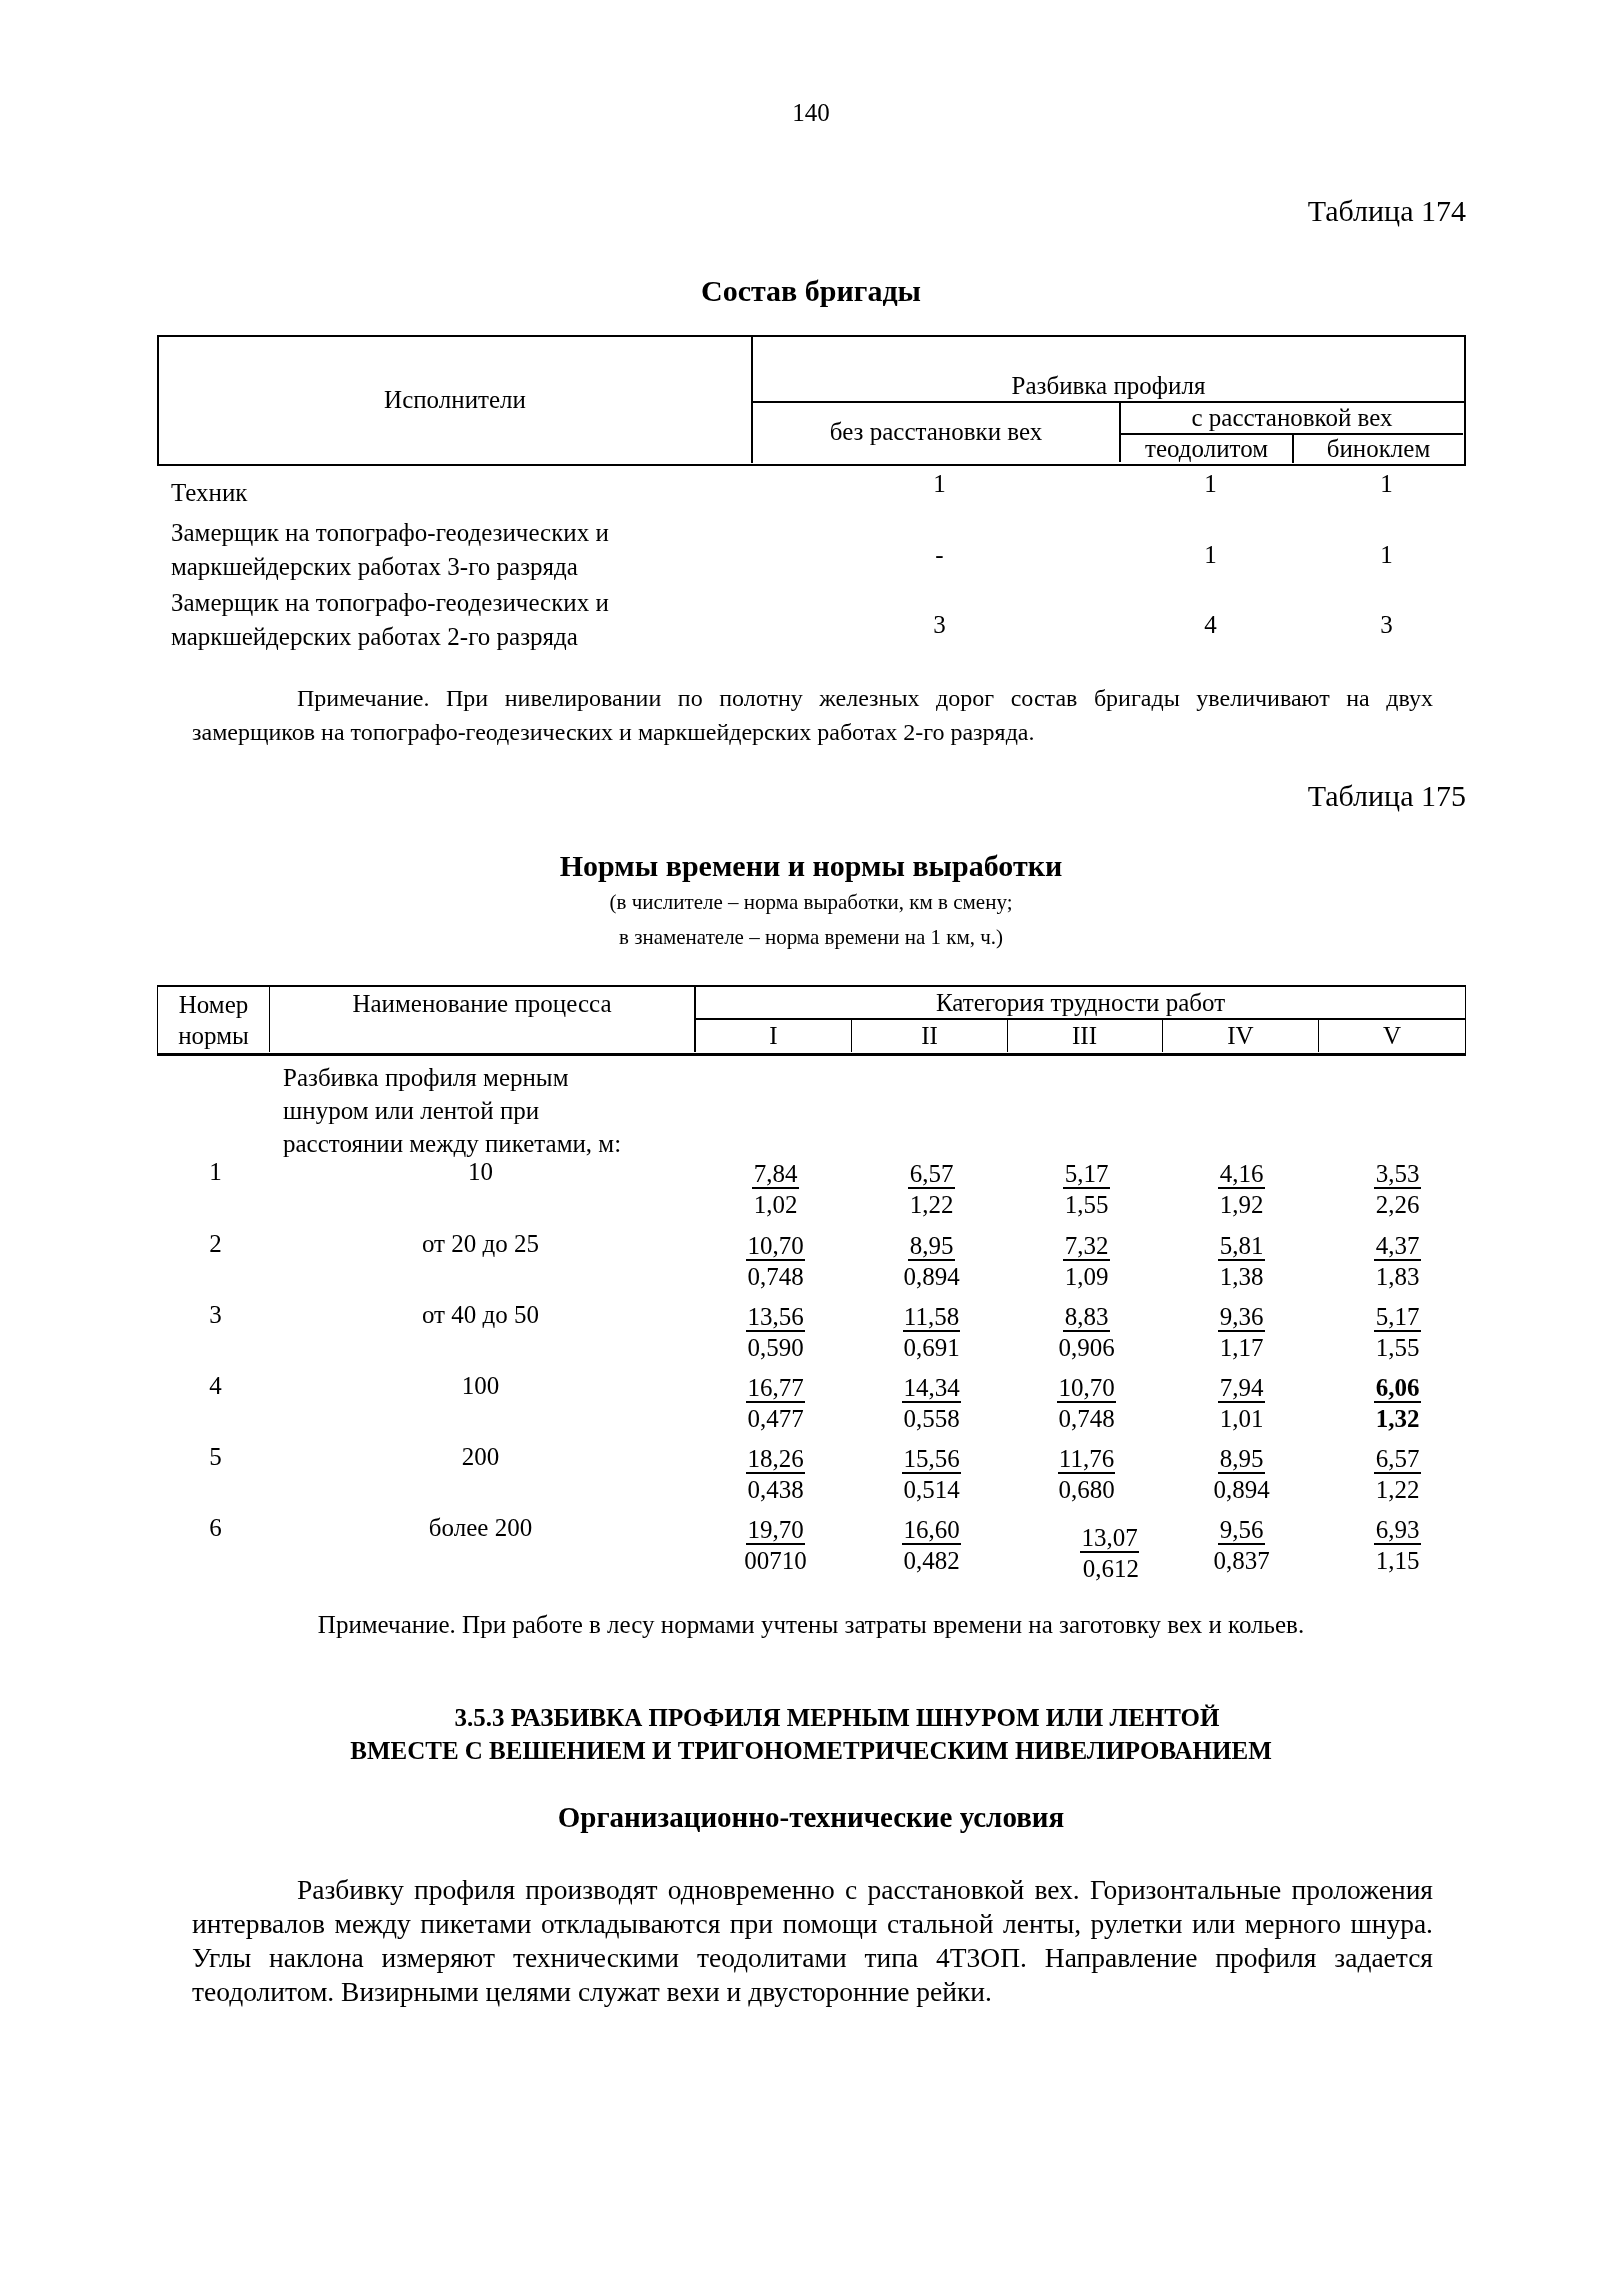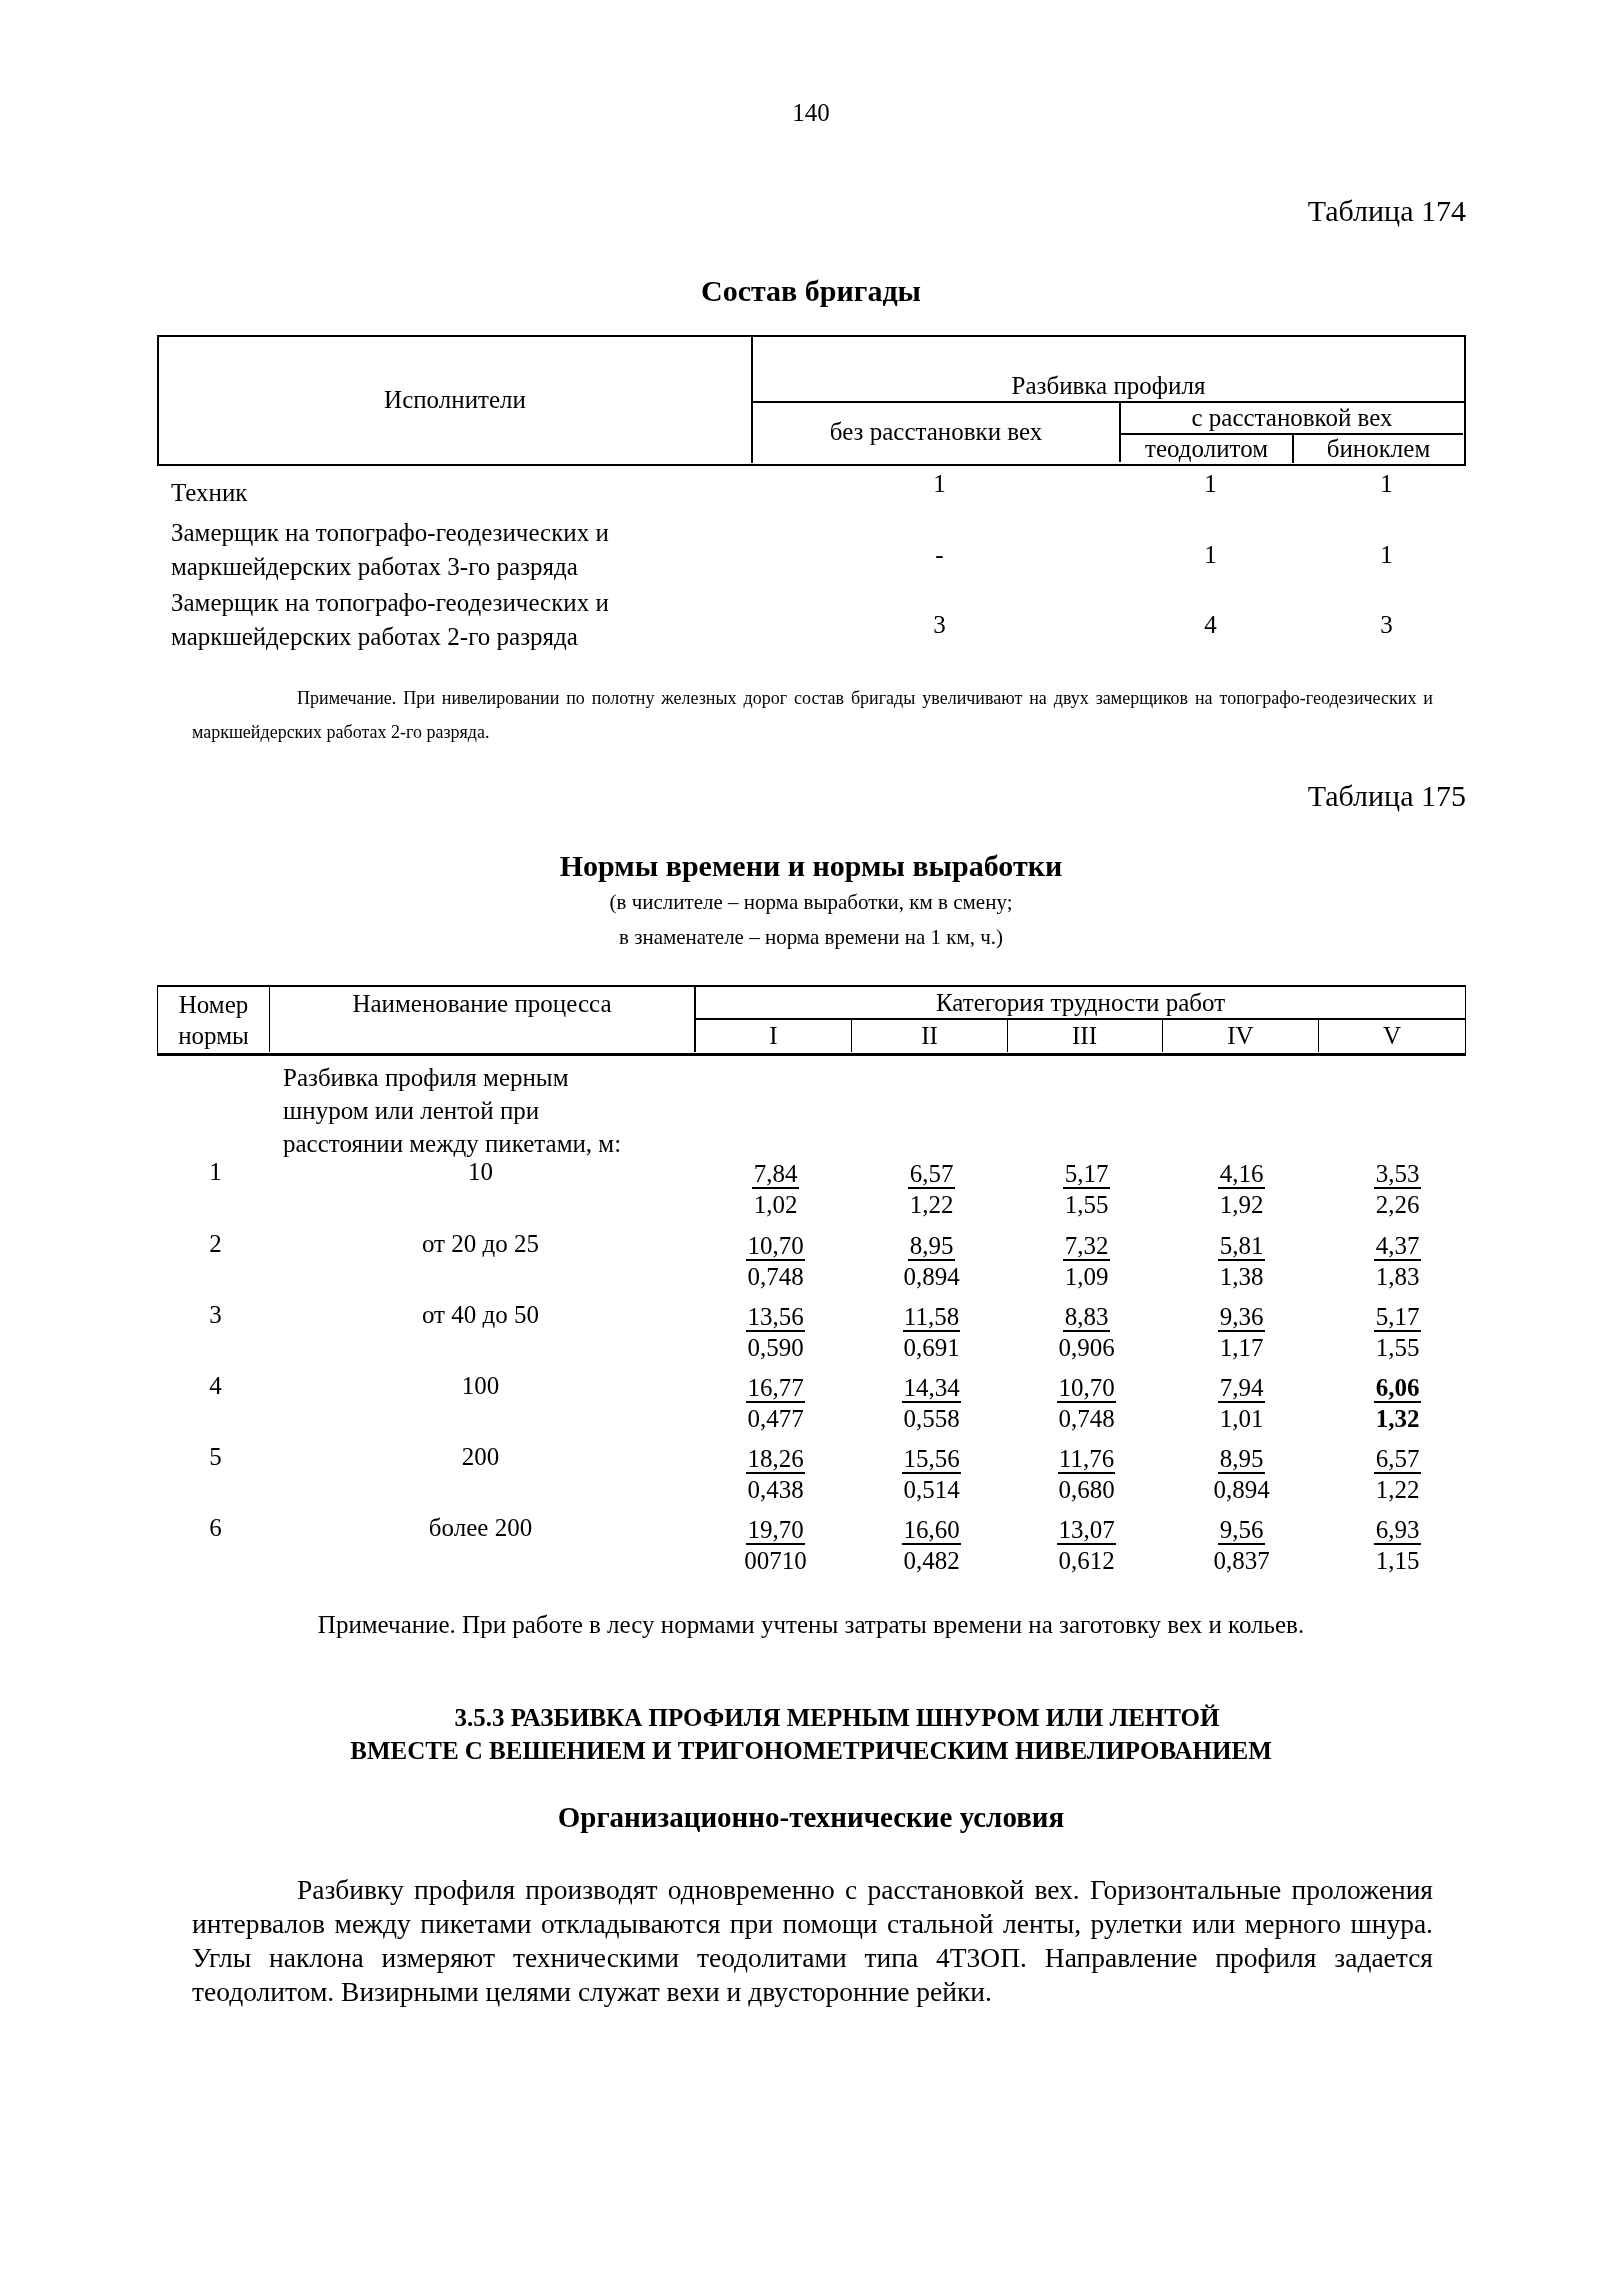--- a/index.html
+++ b/index.html
@@ -20,21 +20,21 @@
   .t174 .c-qty { left: 594px; top: 0; width: 711px; height: 33px; border-bottom: 2px solid #000; }
   .t174 .c-razb { left: 594px; top: 33px; width: 711px; height: 33px; border-bottom: 2px solid #000; }
   .t174 .c-bez { left: 594px; top: 65px; width: 368px; height: 60px; border-right: 2px solid #000; }
   .t174 .c-s { left: 962px; top: 65px; width: 342px; height: 33px; border-bottom: 2px solid #000; }
   .t174 .c-teo { left: 962px; top: 98px; width: 173px; height: 27.5px; border-right: 2px solid #000; }
   .t174 .c-bin { left: 1135px; top: 98px; width: 169px; height: 27.5px; }
 
   .row174 { position: absolute; left: 171px; font-size: 25px; line-height: 34px; }
   .val174 { position: absolute; font-size: 25px; width: 79px; text-align: center; }
 
-  .note { left: 192px; width: 1241px; font-size: 18px; line-height: 34px; text-align: justify; text-indent: 105px; }
+  .note { left: 192px; width: 1241px; font-size: 24px; line-height: 34px; text-align: justify; text-indent: 105px; }
   .note-center { left: 0; width: 1622px; text-align: center; font-size: 25px; }
 
   
   .t175 { left: 157px; top: 985px; width: 1309px; height: 71px; border-top: 2.6px solid #000; border-bottom: 3.3px solid #000; border-left: 1.3px solid #000; border-right: 1.3px solid #000; box-sizing: border-box; }
   .t175 .h-num { left: 0; top: 0; width: 112px; height: 65px; border-right: 1.3px solid #000; flex-direction: column; line-height: 31px; }
   .t175 .h-name { left: 112px; top: 0; width: 426px; height: 65px; border-right: 2px solid #000; align-items: flex-start; padding-top: 2.6px; }
   .t175 .h-cat { left: 538px; top: 0; width: 769px; height: 33px; border-bottom: 2.6px solid #000; }
   .t175 .h-roman { top: 33px; height: 32px; width: 156px; border-right: 1.3px solid #000; }
 
   .proc-intro { left: 283px; top: 1061px; font-size: 25px; line-height: 33px; }
@@ -160,21 +160,21 @@
   <div class="frac" style="left:1034px; top:0;"><span class="num">11,76</span><span class="den">0,680</span></div>
   <div class="frac" style="left:1189px; top:0;"><span class="num">8,95</span><span class="den">0,894</span></div>
   <div class="frac" style="left:1345px; top:0;"><span class="num">6,57</span><span class="den">1,22</span></div>
 </div>
 
 <div class="abs" style="left:0; top:1514px; width:1622px; height:65px;">
   <div class="r-num" style="top:0;">6</div>
   <div class="r-name" style="top:0;">более 200</div>
   <div class="frac" style="left:723px; top:0;"><span class="num">19,70</span><span class="den">00710</span></div>
   <div class="frac" style="left:879px; top:0;"><span class="num">16,60</span><span class="den">0,482</span></div>
-  <div class="frac" style="left:1034px; top:0;"><span class="num">13,07</span><span class="den">0,612</span></div>
+  <div class="frac" style="left:1034px; top:8px;text-align:right;"><span class="num">13,07</span><span class="den">0,612</span></div>
   <div class="frac" style="left:1189px; top:0;"><span class="num">9,56</span><span class="den">0,837</span></div>
   <div class="frac" style="left:1345px; top:0;"><span class="num">6,93</span><span class="den">1,15</span></div>
 </div>
 
 <div class="abs note-center" style="top:1611px;">Примечание. При работе в лесу нормами учтены затраты времени на заготовку вех и кольев.</div>
 
 <div class="abs section-head" style="top:1701px; padding-left:52px; box-sizing:border-box;">3.5.3  РАЗБИВКА ПРОФИЛЯ МЕРНЫМ ШНУРОМ ИЛИ ЛЕНТОЙ</div>
 <div class="abs section-head" style="top:1734px;">ВМЕСТЕ С ВЕШЕНИЕМ И ТРИГОНОМЕТРИЧЕСКИМ НИВЕЛИРОВАНИЕМ</div>
 <div class="abs title-bold" style="top:1801px; font-size:29px;">Организационно-технические условия</div>
 <div class="abs body-text" style="top:1873px;">Разбивку профиля производят одновременно с расстановкой вех. Горизонтальные проложения интервалов между пикетами откладываются при помощи стальной ленты, рулетки или мерного шнура. Углы наклона измеряют техническими теодолитами типа 4Т3ОП. Направление профиля задается теодолитом. Визирными целями служат вехи и двусторонние рейки.</div>

